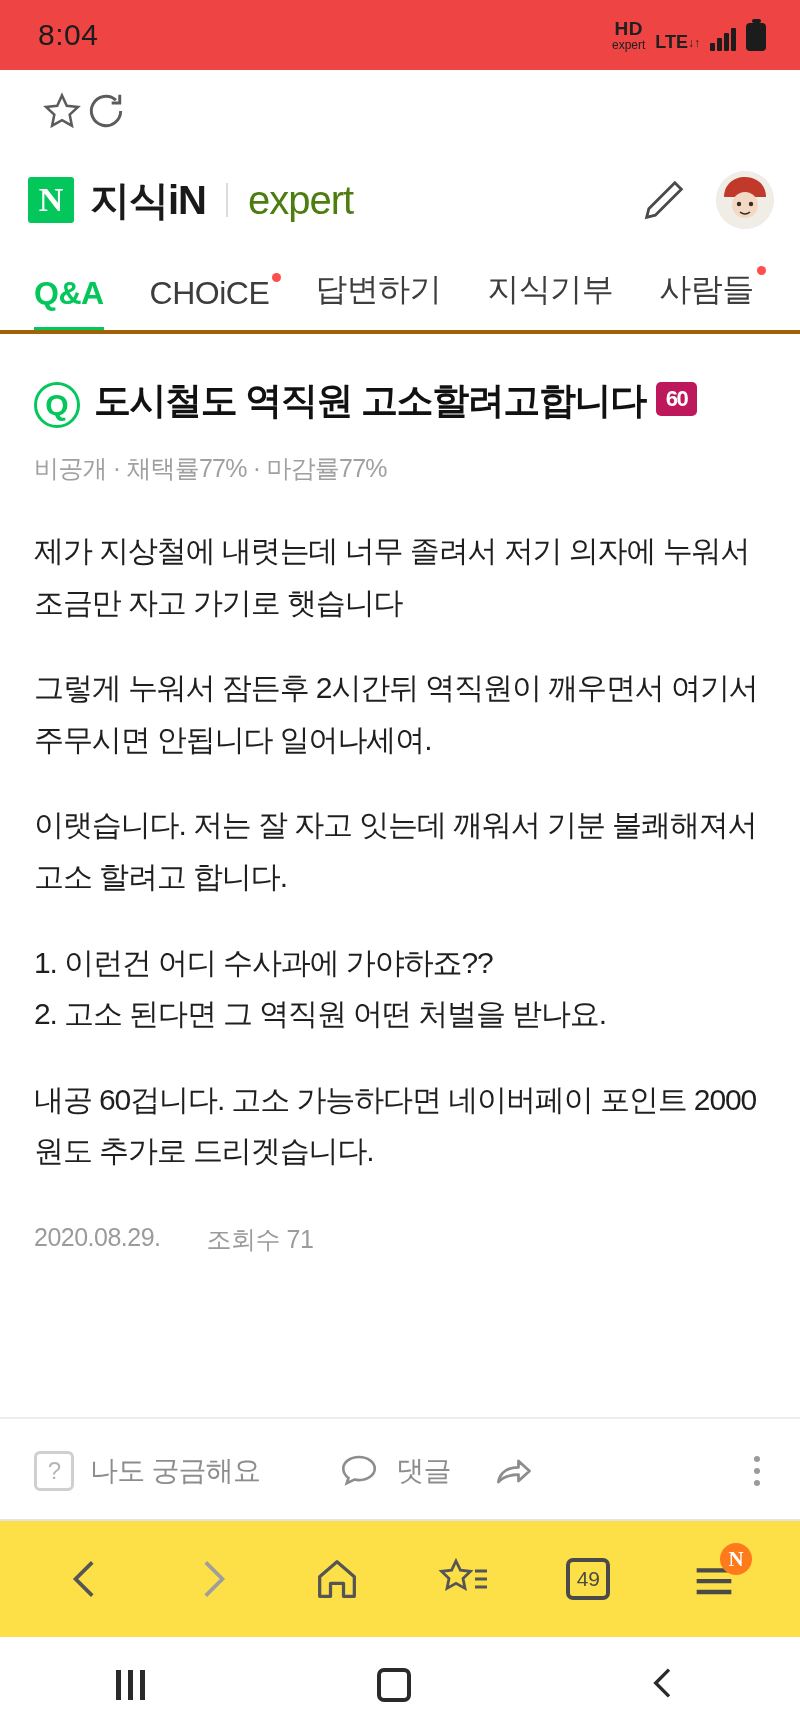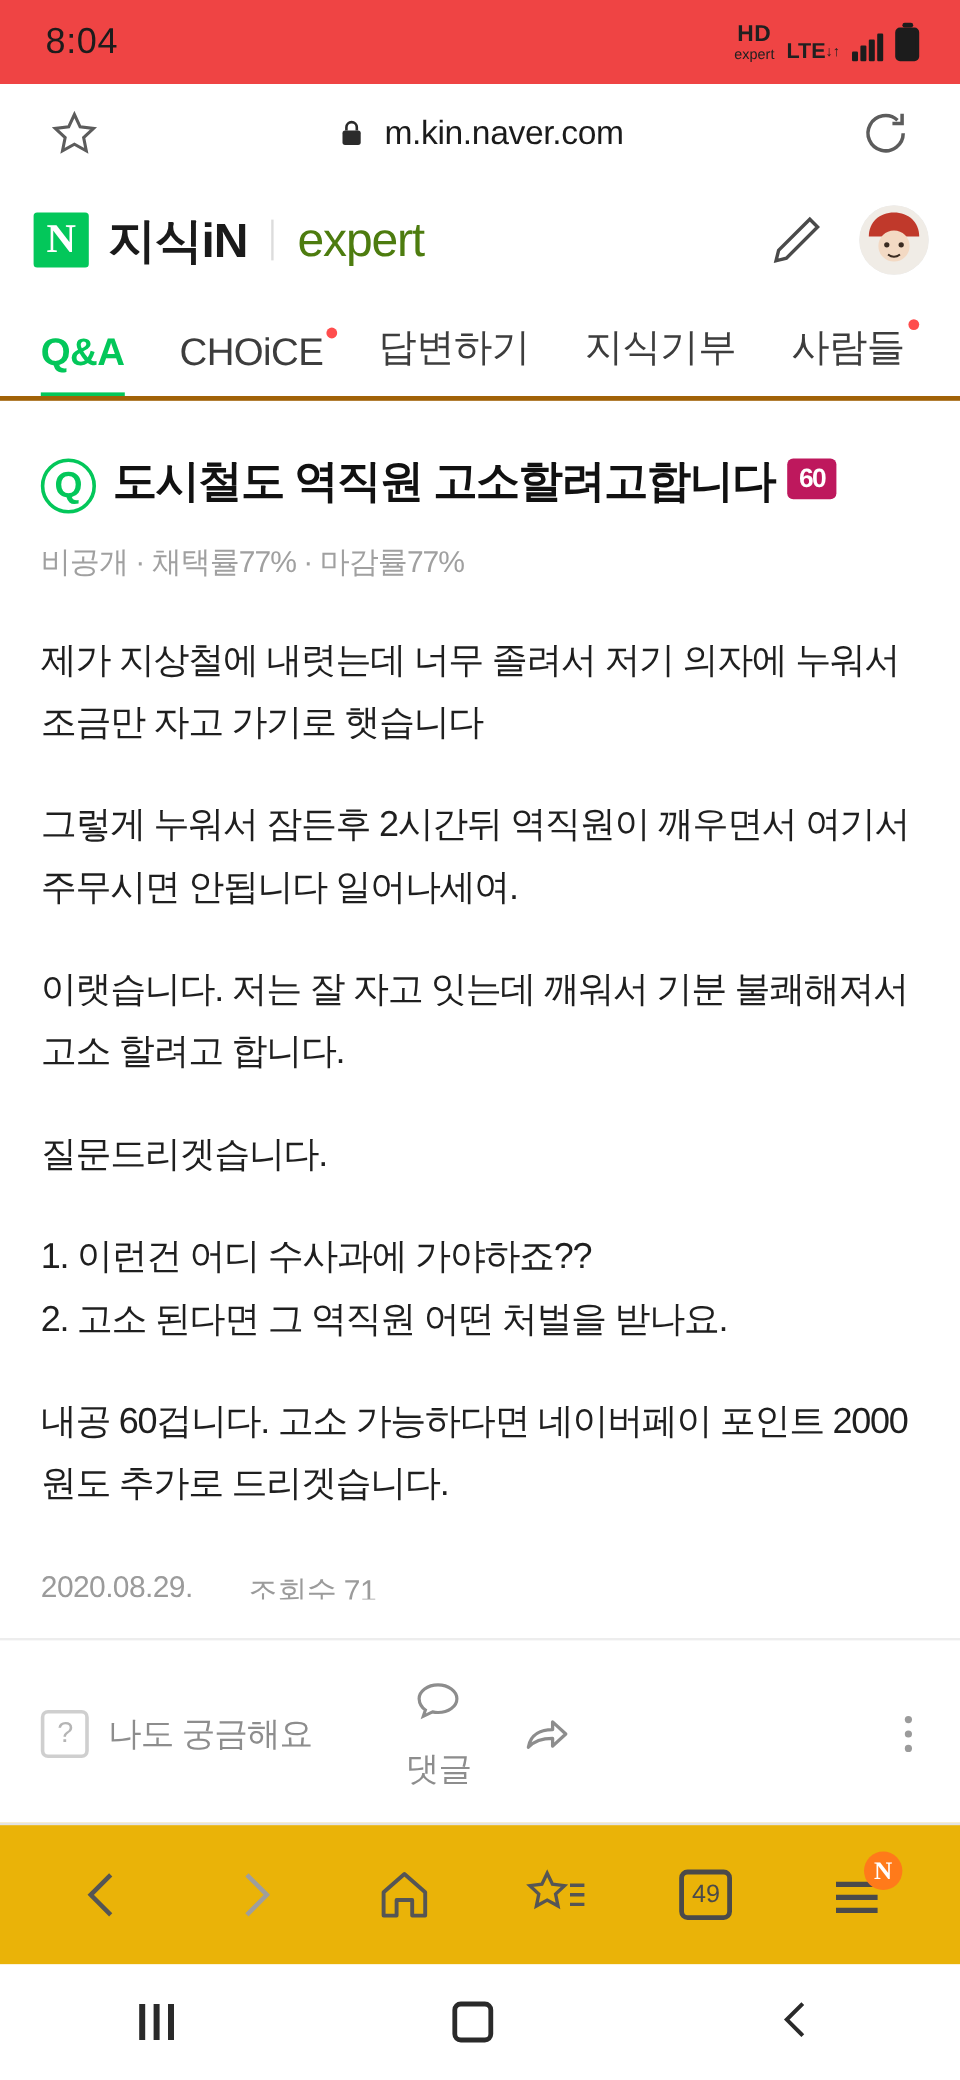--- a/index.html
+++ b/index.html
@@ -77,30 +77,30 @@
   .q-body { margin-top: 40px; font-size: 30px; color: #1f1f1f; line-height: 1.72; letter-spacing: -1.1px; }
   .q-body p { margin-bottom: 34px; }
   .q-body p.tight { margin-bottom: 0; }
   .q-date { margin-top: 46px; font-size: 25px; color: #9b9b9b; display: flex; gap: 46px; letter-spacing:-.5px;}
 
   
   .actions { display:flex; align-items:center; padding: 30px 34px 26px 34px; border-top: 2px solid #ededed;
              margin-top: 32px; gap: 0; }
   .act { display:flex; align-items:center; gap: 16px; font-size: 28px; color:#8d8d8d; letter-spacing:-.8px;}
   .act.a1 { margin-right: 78px; }
-  .act.a2 { margin-right: 40px; flex-direction: column; }
+  .act.a2 { margin-right: 40px; }
   .act-spacer { flex: 1; }
   .kebab { display:flex; flex-direction:column; gap:6px; align-items:center; padding: 0 6px;}
   .kebab span { width:6px; height:6px; background:#9b9b9b; border-radius:50%; }
   .q-box { width: 40px; height: 40px; border: 3px solid #cfcfcf; border-radius: 6px; color:#b5b5b5;
            font-size: 24px; display:flex; align-items:center; justify-content:center; }
 
   
   .browsernav { height: 118px; border-top: 2px solid #e3e3e3; display:flex; align-items:center;
-                justify-content: space-between; padding: 0 56px; background:#eab308; }
+                justify-content: space-between; padding: 0 56px; background:#fde047; }
   .bn { width: 60px; height: 60px; display:flex; align-items:center; justify-content:center; position:relative; }
   .tabcount { width: 44px; height: 42px; border: 4px solid #4a4a4a; border-radius: 7px; color:#4a4a4a;
               font-size: 21px; display:flex; align-items:center; justify-content:center; font-weight:500;}
   .nbadge { position:absolute; top:-6px; right:-8px; width: 32px; height: 32px; border-radius: 50%;
             background: #ff7a1a; color:#fff; font-size: 21px; font-weight:700;
             display:flex; align-items:center; justify-content:center; font-family:"Liberation Serif", serif;}
 
   
   .sysnav { height: 96px; background: #ffffff; display:flex; align-items:center; justify-content: space-around; }
   .sysnav .key { color: #2a2a2a; }
@@ -132,27 +132,20 @@
         </div>
       <div class="battery"></div>
     </div>
   </div>
 
   <div class="urlbar">
     <div class="star">
       <svg viewBox="0 0 24 24" width="44" height="44">
           <path d="M12 3.5l2.6 5.6 6.1.7-4.5 4.2 1.2 6-5.4-3-5.4 3 1.2-6L3.3 9.8l6.1-.7z" fill="none" stroke="#5c5c5c" stroke-width="1.4"></path>
         </svg>
-    </div>
-    <div class="url-center">
-      <svg width="26" height="30" viewBox="0 0 24 24">
-        <rect x="5" y="10" width="14" height="11" rx="2" fill="#2b2b2b"></rect>
-        <path d="M8 10V7.5a4 4 0 0 1 8 0V10" fill="none" stroke="#2b2b2b" stroke-width="2"></path>
-      </svg>
-      <span class="url-text">m.kin.naver.com</span>
     </div>
     <div class="reload">
       <svg viewBox="0 0 24 24" width="44" height="44">
         <path d="M20 12a8 8 0 1 1-2.6-5.9" fill="none" stroke="#5c5c5c" stroke-width="1.6"></path>
         <path d="M19.5 3.2v4.4h-4.4" fill="none" stroke="#5c5c5c" stroke-width="1.6"></path>
       </svg>
     </div>
   </div>
 
   <div class="nv-header">
@@ -207,21 +200,20 @@
       <div class="q-title">
         <span>도시철도 역직원 고소할려고합니다</span><span class="q-badge">60</span>
       </div>
     </div>
     <div class="q-meta">비공개 · 채택률77% · 마감률77%</div>
 
     <div class="q-body">
       <p>제가 지상철에 내렷는데 너무 졸려서 저기 의자에 누워서 조금만 자고 가기로 햇습니다</p>
       <p>그렇게 누워서 잠든후 2시간뒤 역직원이 깨우면서 여기서 주무시면 안됩니다 일어나세여.</p>
       <p>이랫습니다. 저는 잘 자고 잇는데 깨워서 기분 불쾌해져서 고소 할려고 합니다.</p>
-      <p>질문드리겟습니다.</p>
       <p class="tight">1. 이런건 어디 수사과에 가야하죠??</p>
       <p>2. 고소 된다면 그 역직원 어떤 처벌을 받나요.</p>
       <p class="tight">내공 60겁니다. 고소 가능하다면 네이버페이 포인트 2000원도 추가로 드리겟습니다.</p>
     </div>
 
     <div class="q-date">
       <span>2020.08.29.</span>
       <span>조회수 71</span>
     </div>
   </div>

